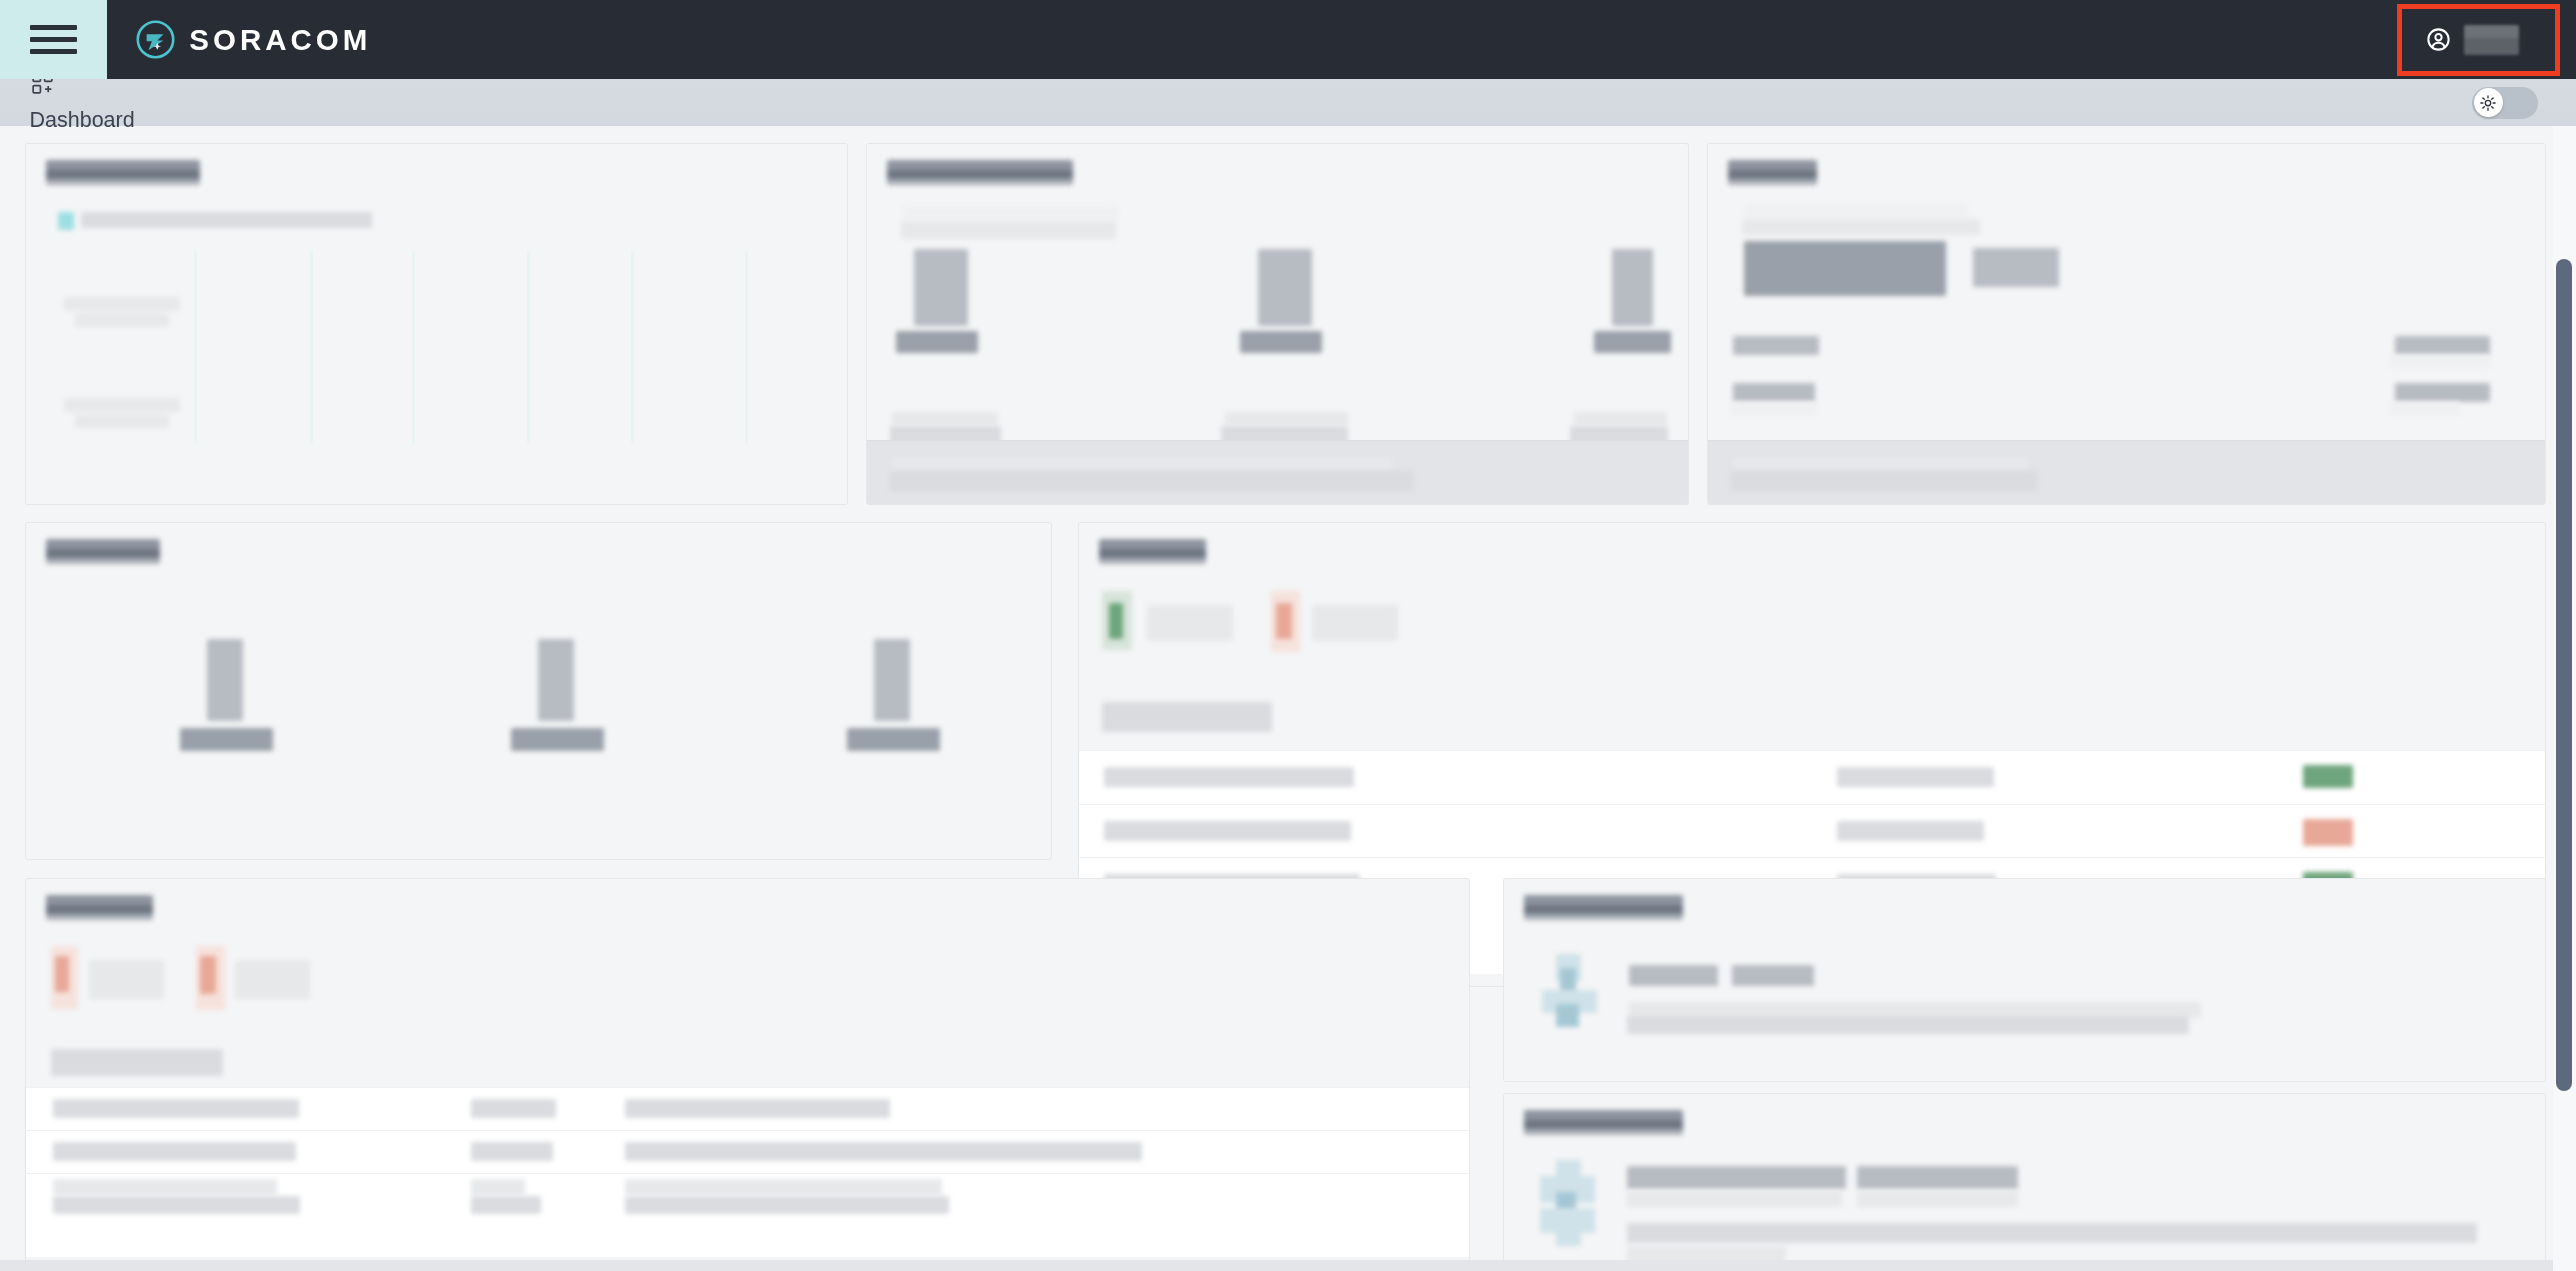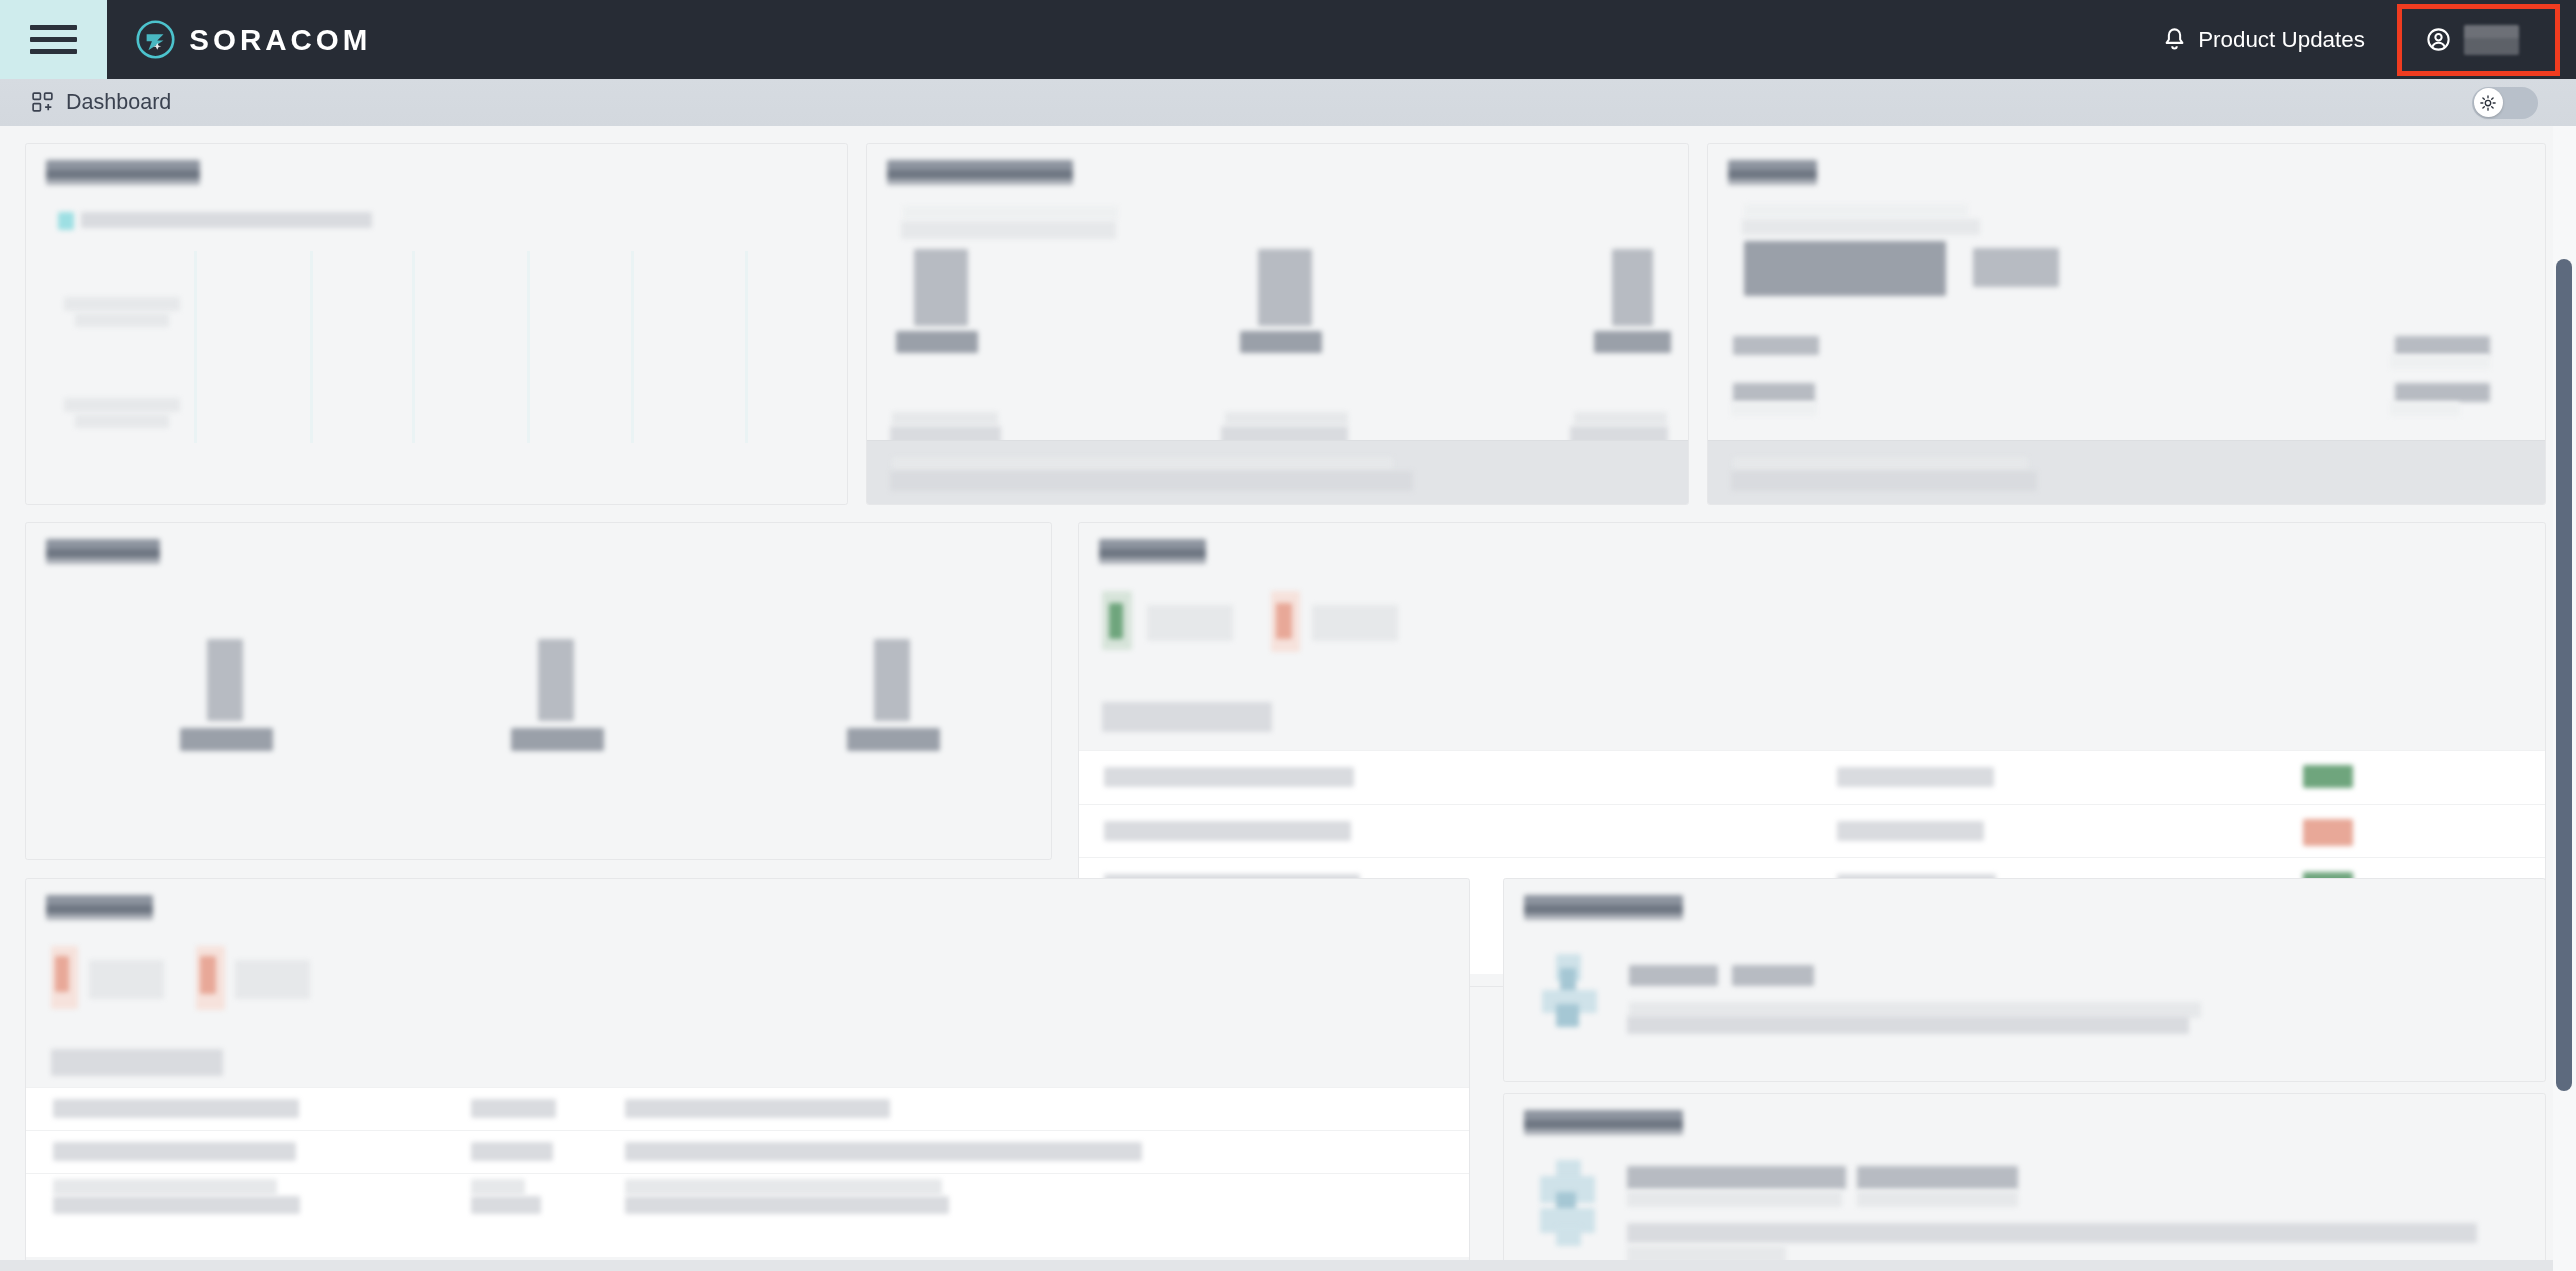--- a/index.html
+++ b/index.html
@@ -67,21 +67,21 @@
   }
 
   
   .crumbbar {
     position: absolute; top: 79px; left: 0;
     width: 2576px; height: 47px;
     background: linear-gradient(180deg,#d6dbe1 0%,#d3d8de 100%);
     display: flex; align-items: center;
     z-index: 15;
   }
-  .crumb { display: flex; align-items: flex-start; gap: 11.6px; margin-left: 29.5px; cursor: pointer; }
+  .crumb { display: flex; align-items: flex-start; gap: 11.6px; margin-left: 29.5px; cursor: pointer; flex-direction: column; }
   .crumb-label { font-size: 21.5px; color: #3b4250; }
   .theme-toggle {
     margin-left: auto; margin-right: 38px;
     width: 66px; height: 32px; border-radius: 16px;
     background: #b8c0ca; position: relative; cursor: pointer;
   }
   .theme-knob {
     position: absolute; top: 1.8px; left: 1.8px;
     width: 29px; height: 29px; border-radius: 50%;
     background: #ffffff;
@@ -183,27 +183,20 @@
     <svg class="brand-mark" viewBox="0 0 44 44">
       <circle cx="22" cy="22" r="20" fill="none" stroke="#4cc3cd" stroke-width="3"></circle>
       <path d="M12 16 L31 16 L24 23 L31 23 L14 34 L18 24 L12 24 Z" fill="#4cc3cd" opacity="0.92"></path>
       <path d="M29 30 l2 -4 l2 4 l4 1 l-4 1 l-2 4 l-2 -4 l-4 -1 z" fill="#ffffff" opacity="0.9" transform="translate(-6,-1) scale(0.75) translate(9,10)"></path>
     </svg>
     <span class="brand-name">SORACOM</span>
   </div>
 
   <div class="nav-right">
 
-    <div class="nav-item">
-      <svg class="nav-icon" viewBox="0 0 24 24" fill="none" stroke="#ffffff" stroke-width="1.8">
-        <path d="M12 3a5 5 0 0 0-5 5v4l-2 3h14l-2-3V8a5 5 0 0 0-5-5z" stroke-linejoin="round"></path>
-        <path d="M10 18a2 2 0 0 0 4 0"></path>
-      </svg>
-      <span>Product Updates</span>
-    </div>
 
 
 
     <div class="account-box">
       <svg class="nav-icon" viewBox="0 0 24 24" fill="none" stroke="#ffffff" stroke-width="1.8">
         <circle cx="12" cy="12" r="9"></circle>
         <circle cx="12" cy="10" r="2.8"></circle>
         <path d="M6.5 18.5a6 6 0 0 1 11 0"></path>
       </svg>
       <span class="redacted-name"></span>

